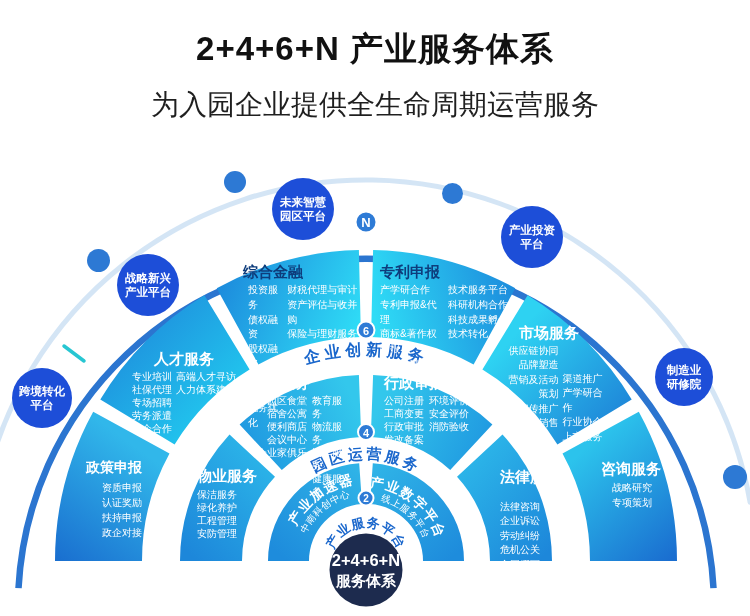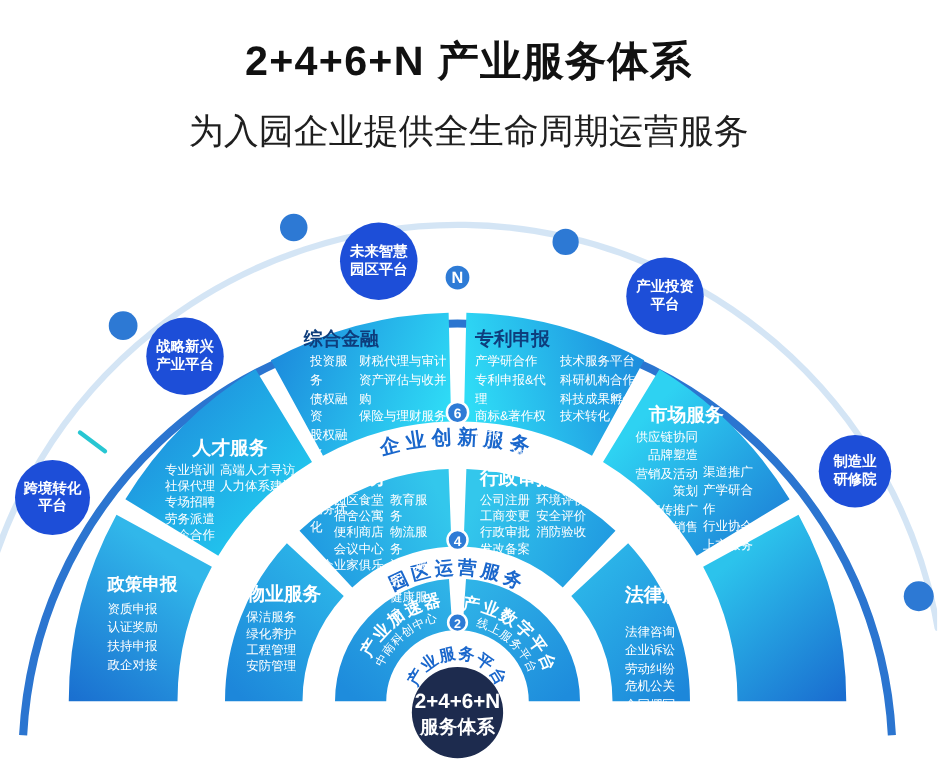--- a/index.html
+++ b/index.html
@@ -170,21 +170,21 @@
 产业平台</span></div>
   <div class="bubble" style="left:12px;top:368px;width:60px;height:60px;">
     <span>跨境转化
 平台</span></div>
   <div class="bubble" style="left:655px;top:348px;width:58px;height:58px;">
     <span>制造业
 研修院</span></div>
 
   <div class="seg-block" style="left:86px;top:459px;">
     <div class="seg-h sm">政策申报</div>
-    <div class="list" style="margin-top:4px;line-height:15px;">资质申报
+    <div class="list" style="margin-top:4px;line-height:15px;text-align:right;">资质申报
 认证奖励
 扶持申报
 政企对接</div>
   </div>
 
   <div class="seg-block" style="left:132px;top:350px;width:104px;">
     <div class="seg-h center">人才服务</div>
     <div class="cols">
       <div class="list tight" style="width:42px;">专业培训
 社保代理
@@ -232,20 +232,25 @@
 营销及活动策划
 宣传推广
 代理销售</div>
       <div class="list" style="margin-left:4px;padding-top:28px;">渠道推广
 产学研合作
 行业协会
 上市服务</div>
     </div>
   </div>
 
+  <div class="seg-block" style="left:601px;top:460px;">
+    <div class="seg-h">咨询服务</div>
+    <div class="list" style="margin-left:11px;margin-top:3px;line-height:15px;">战略研究
+专项策划</div>
+  </div>
 
   <div class="seg-block" style="left:197px;top:467px;">
     <div class="seg-h">物业服务</div>
     <div class="list tight" style="margin-top:4px;">保洁服务
 绿化养护
 工程管理
 安防管理</div>
   </div>
 
   <div class="seg-block" style="left:250px;top:374px;width:100px;">

